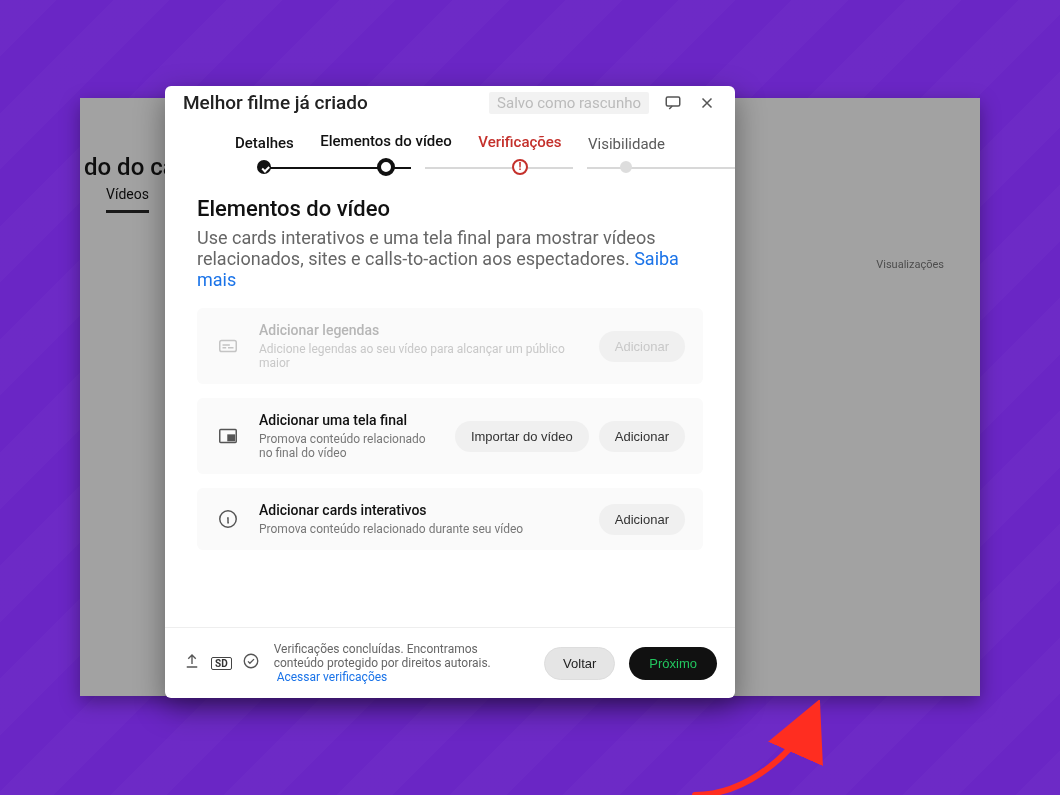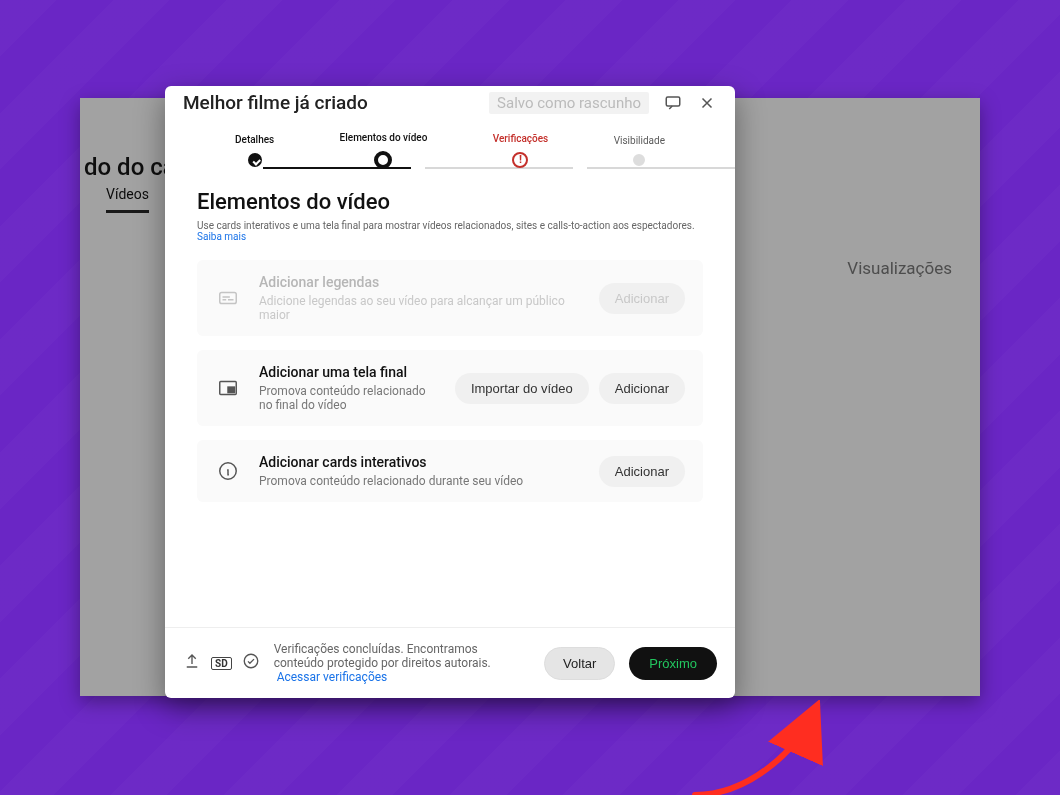--- a/index.html
+++ b/index.html
@@ -32,22 +32,22 @@
     position:absolute; left:0; top:55px; padding-left:4px;
     font-size:24px; font-weight:500; color:#111;
   }
   .studio-tabs {
     position:absolute; left:26px; top:88px;
     display:flex; gap:28px;
     font-size:14px; color:#606060;
   }
   .studio-tab.active { color:#0d0d0d; font-weight:400; border-bottom:3px solid #222; padding-bottom:8px;}
   .studio-cols {
-    position:absolute; right:28px; top:160px;
-    font-size:17px; color:#777;text-align:center;
+    position:absolute; right:36px; top:160px;
+    font-size:11px; color:#777;text-align:center;
   }
   .scrim {
     position:absolute; inset:0;
     background:rgba(10,10,10,0.38);
   }
 
   .dialog {
     position:absolute;
     left:165px; top:86px;
     width:570px; height:612px;
@@ -67,21 +67,21 @@
     font-size:15px; color:#bbb; background:#f2f2f2; padding:2px 8px; border-radius:2px;
   }
   .icon-btn { width:20px; height:20px; display:flex; align-items:center; justify-content:center; color:#555; cursor:pointer;}
   .icon-btn svg { width:18px; height:18px; }
 
   .stepper {
     display:flex; align-items:center; justify-content:space-between;
     padding:18px 70px 4px 70px;
     position:relative;
   }
-  .step { display:flex; flex-direction:column; align-items:center; gap:8px; font-size:10px; color:#5a5a5a; position:relative; z-index:2;}
+  .step { display:flex; flex-direction:column; align-items:center; gap:8px; font-size:15px; color:#5a5a5a; position:relative; z-index:2;}
   .step.active-step .step-label { color:#111; font-weight:500;}
   .step.error .step-label { color:#c4302b; font-weight:500;}
   .step-label { white-space:nowrap; }
   .step-dot {
     width:14px; height:14px; border-radius:50%; background:#fff; border:2px solid #bbb;
   }
   .step-dot.done { background:#111; border-color:#111; position:relative;}
   .step-dot.done::after{ content:""; position:absolute; left:3px; top:4px; width:5px; height:2.5px; border-left:2px solid #fff; border-bottom:2px solid #fff; transform:rotate(-45deg);}
   .step-dot.current { width:18px; height:18px; border:4px solid #111; background:#fff;}
   .step-dot.err { border:2px solid #c4302b; background:#fff; position:relative; width:16px; height:16px;}
@@ -91,21 +91,21 @@
     position:absolute; top:53px; height:2px; z-index:1;
   }
   .line1 { left:98px; width:148px; background:#111;}
   .line2 { left:260px; width:148px; background:#d8d8d8;}
   .line3 { left:422px; width:148px; background:#d8d8d8;}
 
   .content {
     padding:16px 32px 0 32px; flex:1; overflow:hidden;
   }
   .section-title { font-size:22px; font-weight:500; color:#111; margin-bottom:6px;}
-  .section-sub { font-size:10px; color:#666; margin-bottom:18px;}
+  .section-sub { font-size:18px; color:#666; margin-bottom:18px;}
   .section-sub a { color:#1a73e8; text-decoration:none; }
 
   .option {
     background:#fafafa; border-radius:6px;
     padding:14px 18px; display:flex; align-items:center; gap:18px;
     margin-bottom:14px;
   }
   .option .opt-icon { width:26px; display:flex; justify-content:center; color:#555;}
   .option .opt-icon svg { width:22px; height:22px; }
   .option.disabled .opt-icon { color:#c4c4c4; }

